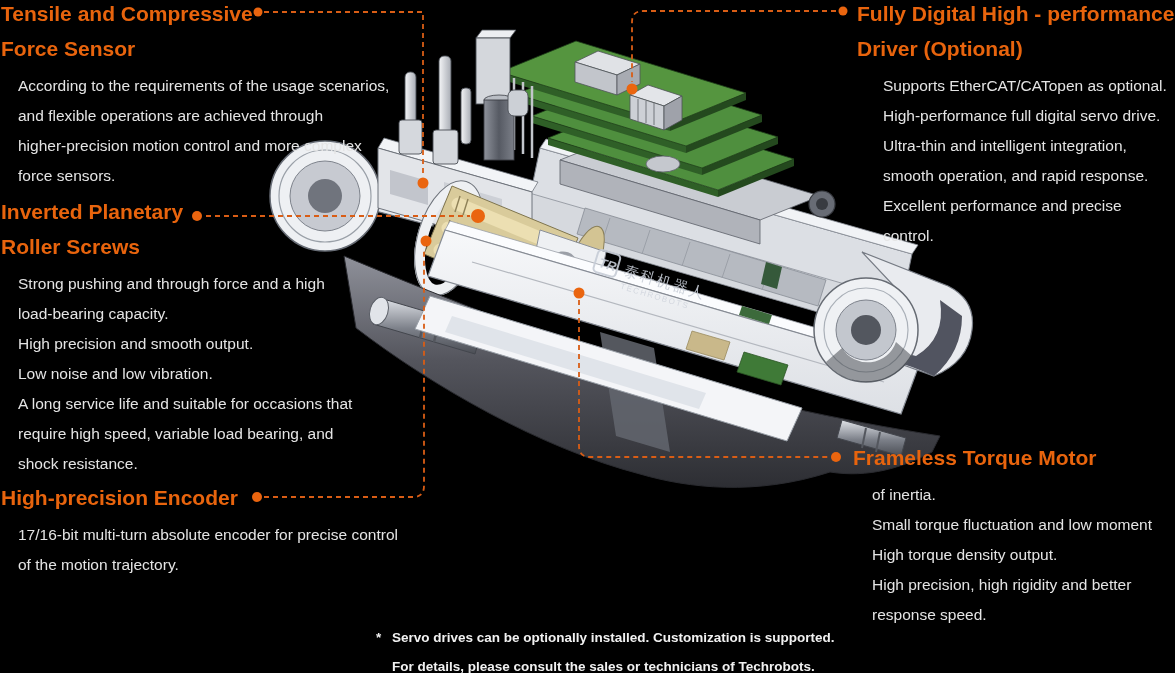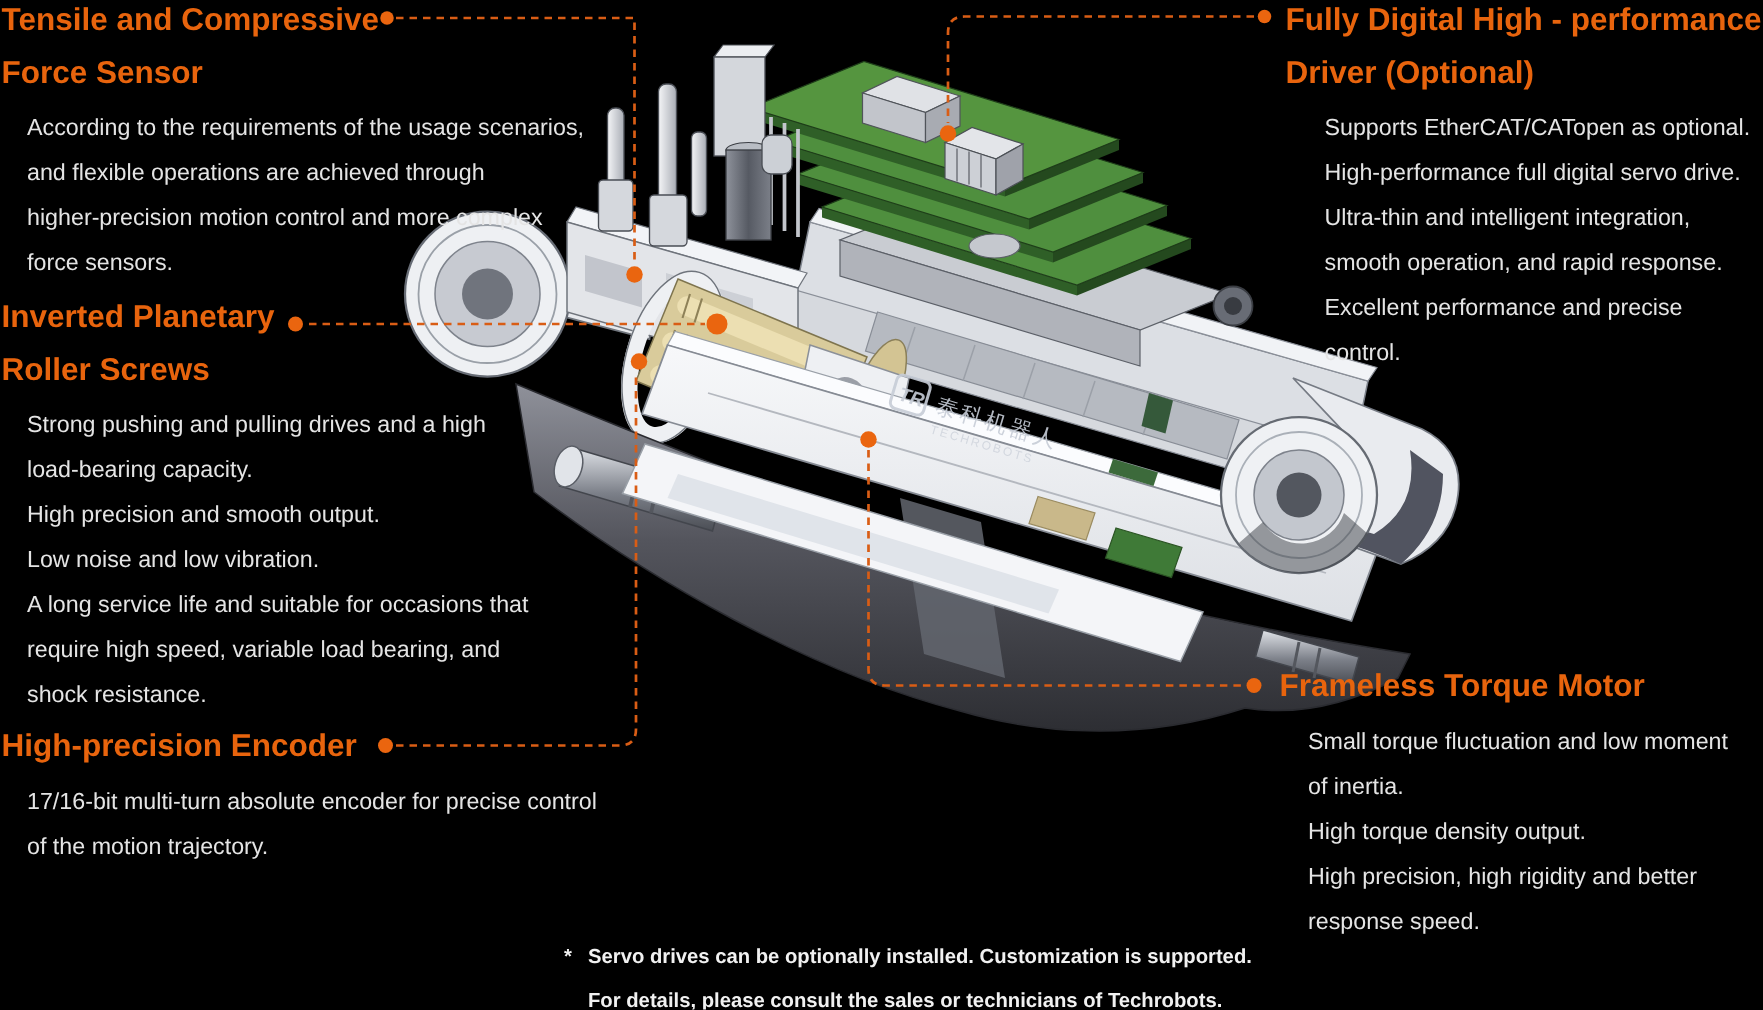--- a/index.html
+++ b/index.html
@@ -241,21 +241,21 @@
     <div>force sensors.</div>
   </div>
 </div>
 
 <div class="callout" style="left:1px;top:194px;">
   <div class="ct">
     <div>Inverted Planetary</div>
     <div>Roller Screws</div>
   </div>
   <div class="cb">
-    <div>Strong pushing and pulling drives and a high</div>
+    <div>Strong pushing and through force and a high</div>
     <div>load-bearing capacity.</div>
     <div>High precision and smooth output.</div>
     <div>Low noise and low vibration.</div>
     <div>A long service life and suitable for occasions that</div>
     <div>require high speed, variable load bearing, and</div>
     <div>shock resistance.</div>
   </div>
 </div>
 
 <div class="callout" style="left:1px;top:480px;">
@@ -281,22 +281,22 @@
     <div>Excellent performance and precise</div>
     <div>control.</div>
   </div>
 </div>
 
 <div class="callout" style="left:853px;top:440px;">
   <div class="ct">
     <div>Frameless Torque Motor</div>
   </div>
   <div class="cb" style="margin-left:2px;">
+    <div>of inertia.</div>
     <div>Small torque fluctuation and low moment</div>
-    <div>of inertia.</div>
     <div>High torque density output.</div>
     <div>High precision, high rigidity and better</div>
     <div>response speed.</div>
   </div>
 </div>
 
 <div class="footnote">
   <div class="fl">
     <span class="fmark">*</span>
     <span>Servo drives can be optionally installed. Customization is supported.</span>

